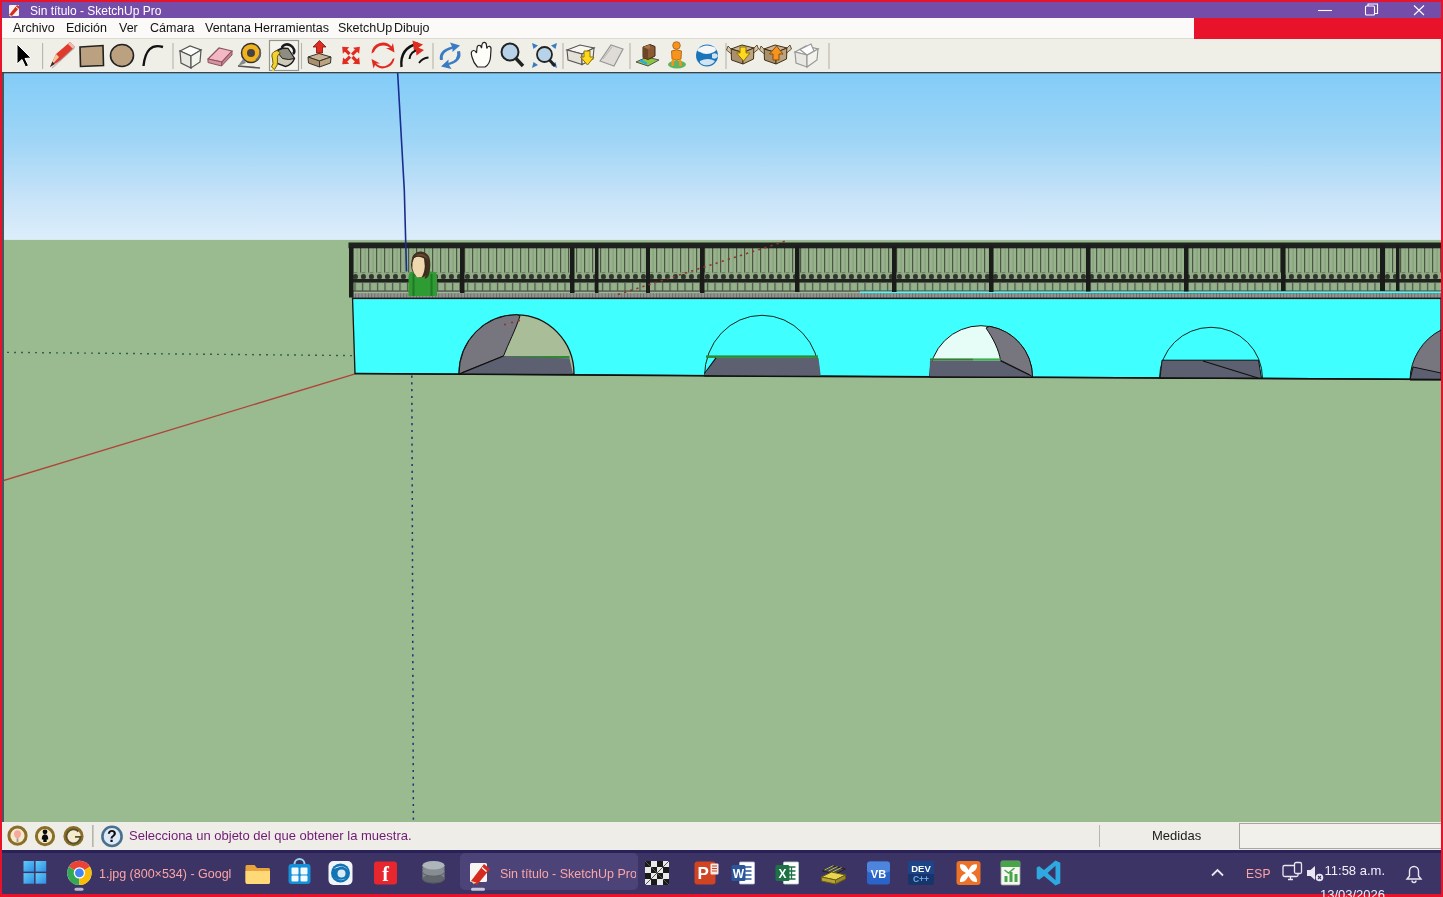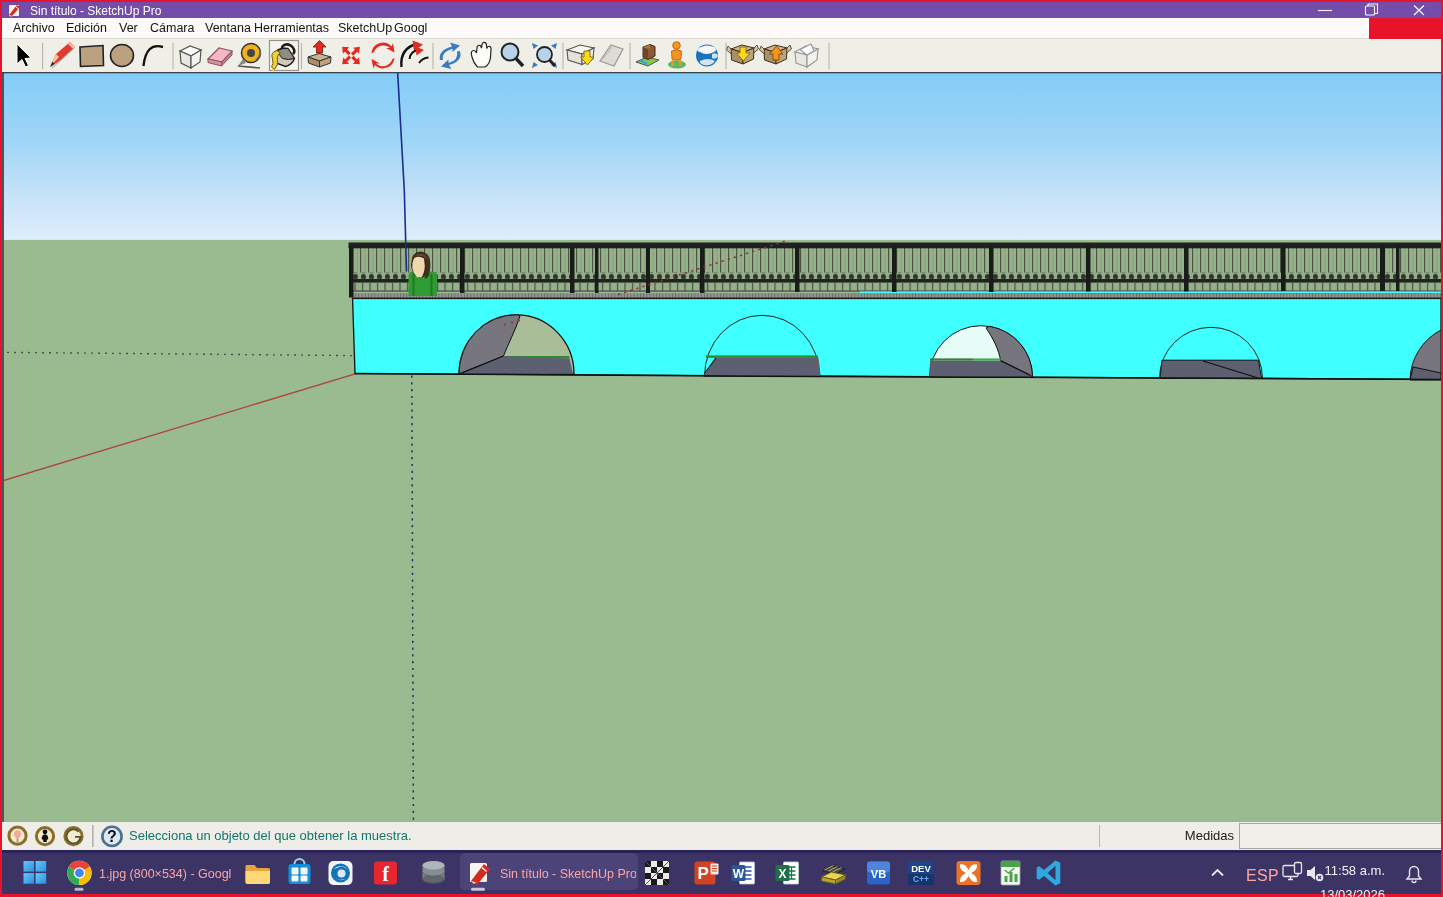--- a/index.html
+++ b/index.html
@@ -1,26 +1,26 @@
 <!DOCTYPE html>
 <html><head>
 <meta charset="utf-8">
 <style>
 * { margin:0; padding:0; box-sizing:border-box; }
 html,body { width:1443px; height:897px; overflow:hidden; font-family:"Liberation Sans", sans-serif; }
 #screen { position:absolute; left:0; top:0; width:1443px; height:897px; background:#E8132B;text-decoration:underline; }
 #titlebar { position:absolute; left:2px; top:2px; width:1439px; height:15.5px; background:#744DA9; color:#fff; }
 #titletext { position:absolute; left:28px; top:1.5px; font-size:12px; color:#fff; }
-#menubar { position:absolute; left:2px; top:17.5px; width:1367px; height:21px; background:#FBFAF9; border-bottom:1px solid #DDDAD2;padding-left:11px; }
+#menubar { position:absolute; left:2px; top:17.5px; width:1192px; height:21px; background:#FBFAF9; border-bottom:1px solid #DDDAD2;padding-left:11px; }
 .menu { position:absolute; top:3px; font-size:12.5px; color:#141414; }
 #toolbar { position:absolute; left:2px; top:38.5px; width:1439px; height:33.5px; background:#EFEEE7; }
 #viewport { position:absolute; left:2px; top:72px; width:1439px; height:750px; }
 #statusbar { position:absolute; left:2px; top:822px; width:1439px; height:28px; background:#EFEDE7; }
-#stattext { position:absolute; left:127px; top:6px; font-size:13px; color:#0f766e; }
-#medidas { position:absolute; left:1150px; top:6px; width:82px; text-align:right; font-size:13px; color:#1a1a1a; }
+#stattext { position:absolute; left:127px; top:6px; font-size:13px; color:#701a75; }
+#medidas { position:absolute; left:1150px; top:6px; width:82px; font-size:13px; color:#1a1a1a; }
 #medfield { position:absolute; left:1237px; top:1px; width:202px; height:26px; background:#F1F0EB; border:1px solid #A9A69E; border-right:none; }
 #darkstrip { position:absolute; left:2px; top:850px; width:1439px; height:2.5px; background:#2B2159; }
 #taskbar { position:absolute; left:2px; top:852.5px; width:1439px; height:41.5px; background:#3D3466; }
 .ttext { position:absolute; color:#fca5a5; font-size:12.5px; top:14px; }
 #activetask { position:absolute; left:458px; top:0.5px; width:178px; height:36.5px; background:#4C4378; border-radius:5px; z-index:1; }
 #clock { position:absolute; right:56px; top:6px; text-align:right; color:#F2F0F8; font-size:13px; line-height:24px; }
 </style>
 </head>
 <body>
 <div id="screen">
@@ -42,21 +42,21 @@
     <span id="titletext">Sin título - SketchUp Pro</span>
   </div>
   <div id="menubar">
     <span class="menu" style="left:11px">Archivo</span>
     <span class="menu" style="left:64px">Edición</span>
     <span class="menu" style="left:117px">Ver</span>
     <span class="menu" style="left:148px">Cámara</span>
     <span class="menu" style="left:203px">Ventana</span>
     <span class="menu" style="left:252px">Herramientas</span>
     <span class="menu" style="left:336px">SketchUp</span>
-    <span class="menu" style="left:392px">Googl</span>
+    <span class="menu" style="left:392px">Dibujo</span>
   </div>
   <div id="toolbar">
     <svg id="tbsvg" width="1439" height="33.5" viewBox="2 0 1439 33.5">
       <g stroke="#B8B5AC" stroke-width="1.1">
         <line x1="42.6" y1="4" x2="42.6" y2="30"></line>
           <line x1="173" y1="4" x2="173" y2="30"></line>
         <line x1="301.5" y1="4" x2="301.5" y2="30"></line>
           <line x1="433" y1="4" x2="433" y2="30"></line>
         <line x1="563" y1="4" x2="563" y2="30"></line>
           <line x1="630" y1="4" x2="630" y2="30"></line>
@@ -538,16 +538,16 @@
             <circle cx="1317.5" cy="21.5" r="3.8" fill="#E9E7F2"></circle>
             <path d="M1316 20 l3 3 M1319 20 l-3 3" stroke="#3D3466" stroke-width="1.1"></path>
           </g>
 
       <path d="M1405 23 h14 l-2.5 -3 v-5 a4.5 4.5 0 0 0 -9 0 v5 Z M1410 24.5 a2 2 0 0 0 4 0" fill="none" stroke="#E9E7F2" stroke-width="1.4"></path>
     </g>
       </svg>
     <span class="ttext" style="left:97px">1.jpg (800×534) - Googl</span>
     <div id="activetask"></div>
     <span class="ttext" style="left:498px;z-index:3;width:136px;overflow:hidden;white-space:nowrap">Sin título - SketchUp Pro</span>
-    <span class="ttext" style="left:1244px;font-size:16px;letter-spacing:0.3px">ESP</span>
+    <span class="ttext" style="left:1244px;font-size:12px;letter-spacing:0.3px">ESP</span>
     <div id="clock">11:58 a.m.<br>13/03/2026</div>
   </div>
 </div>
 
 </body></html>

